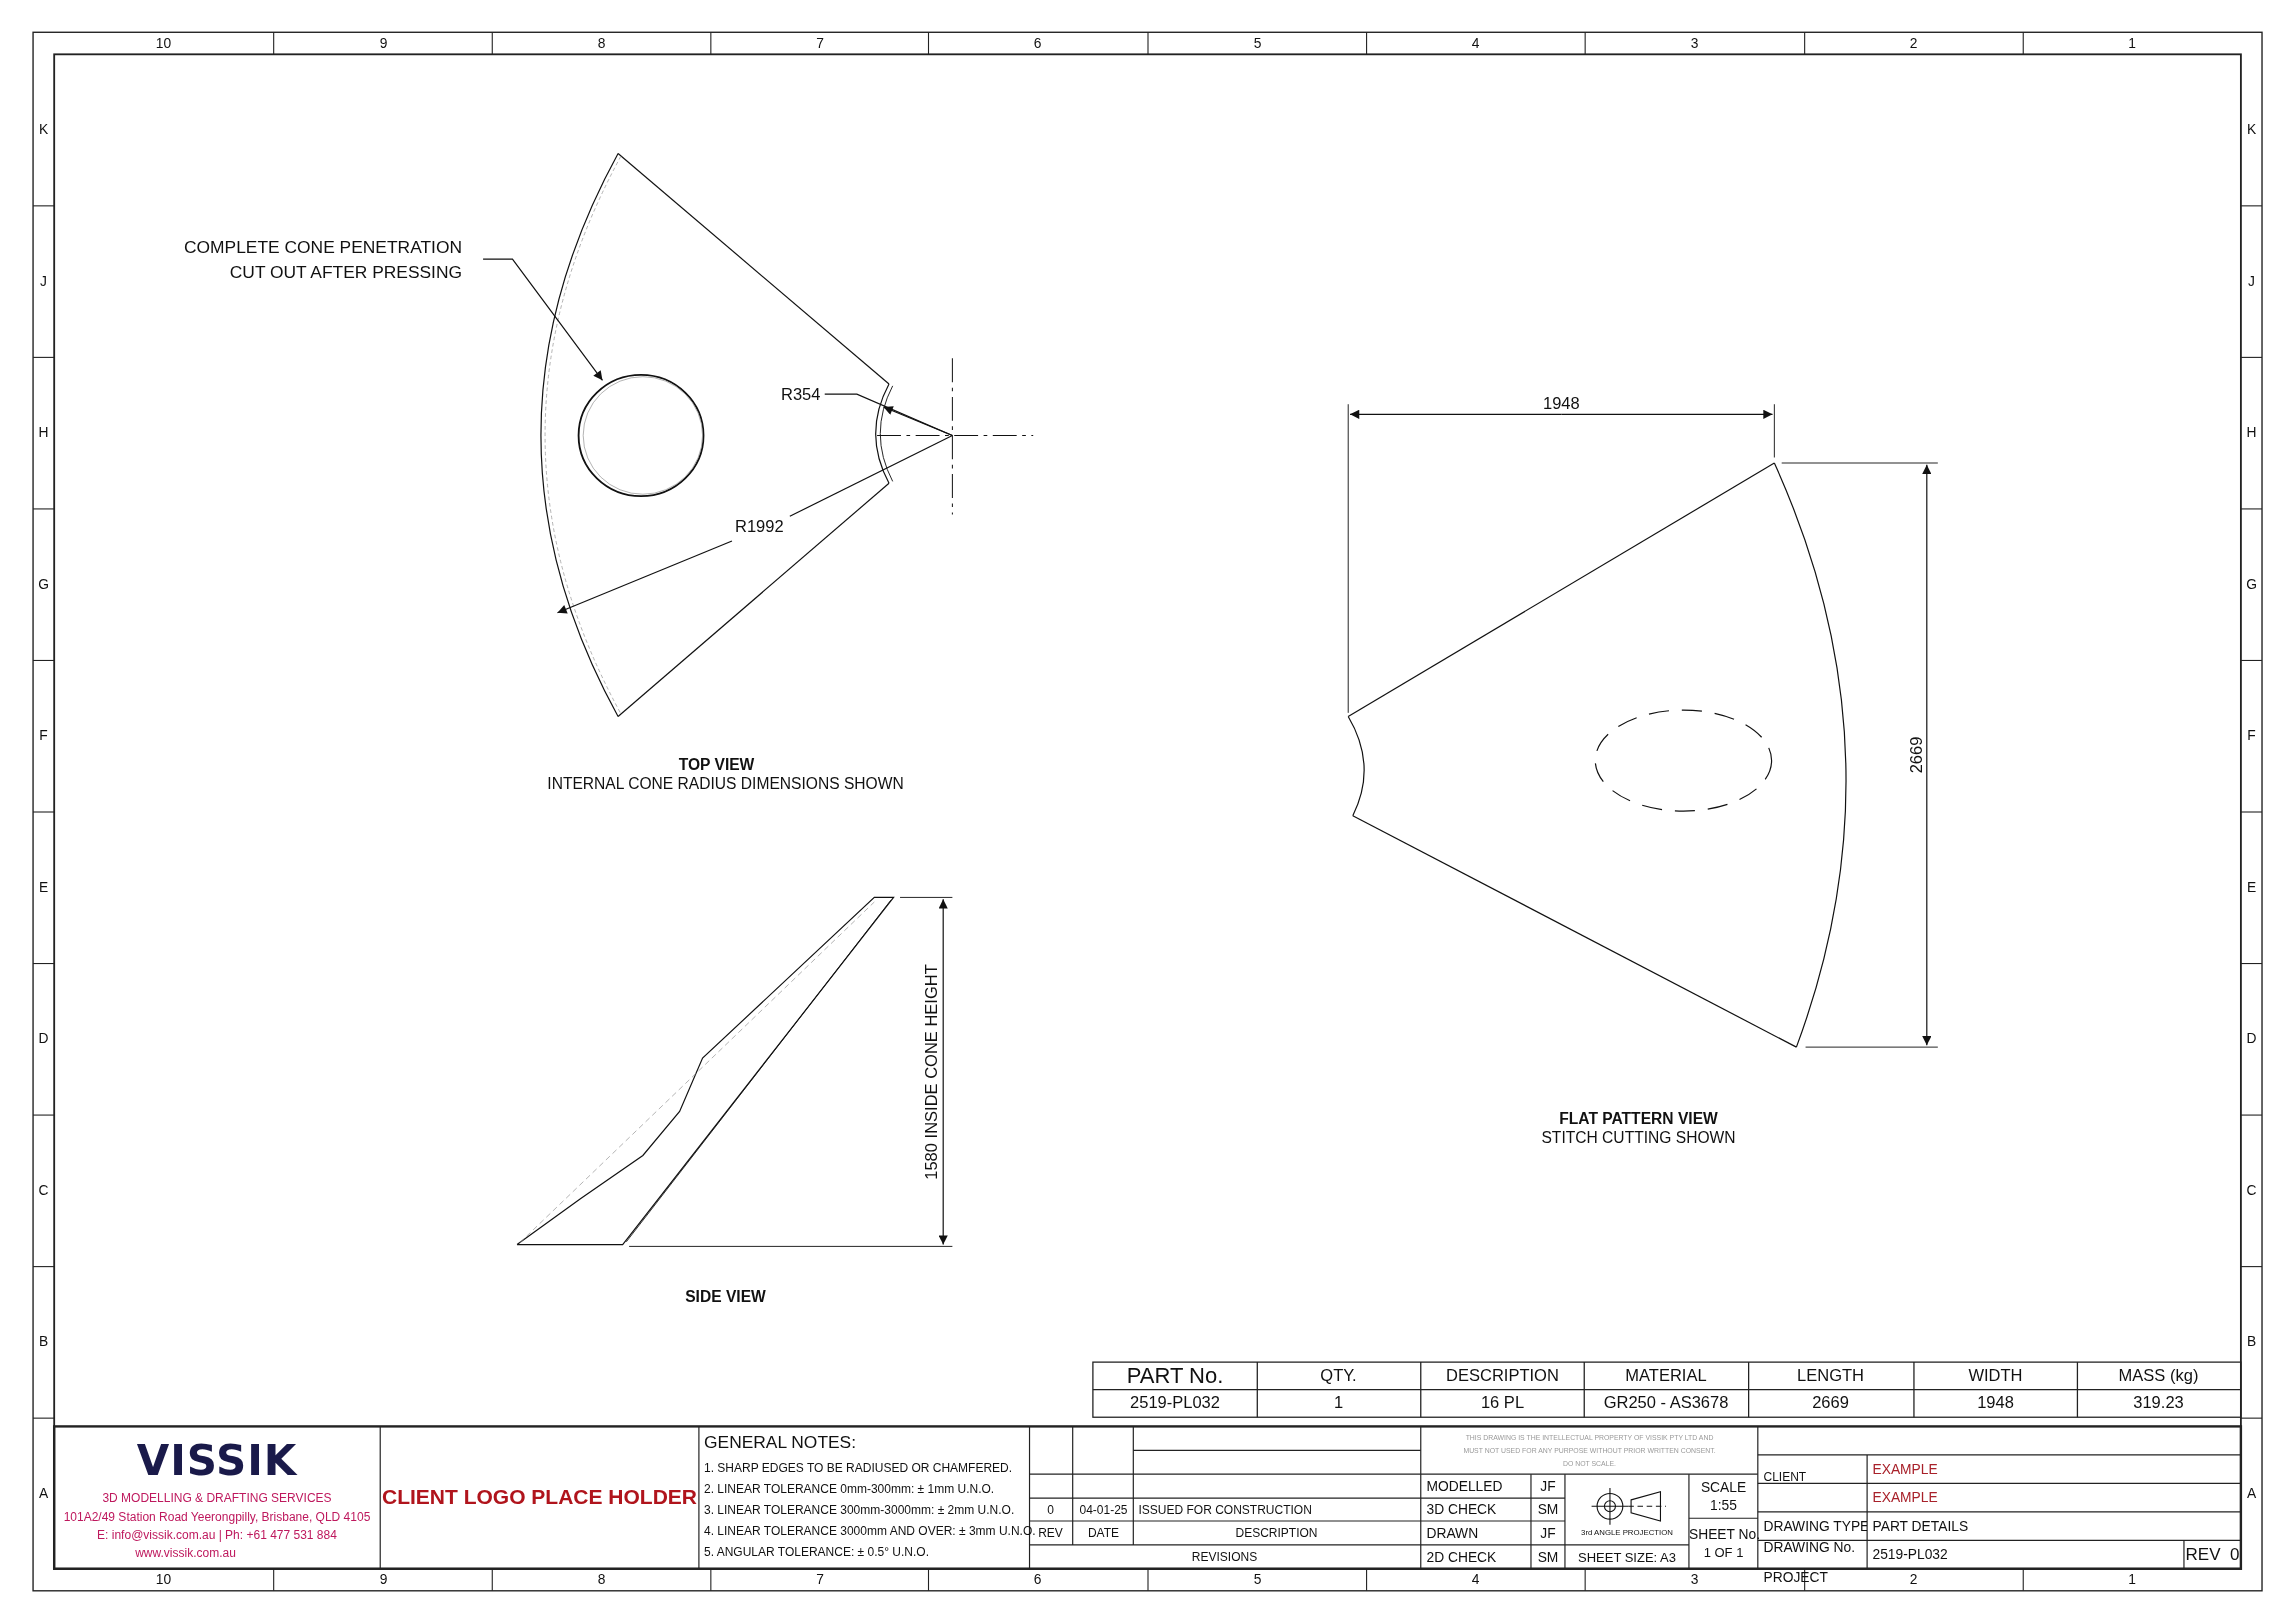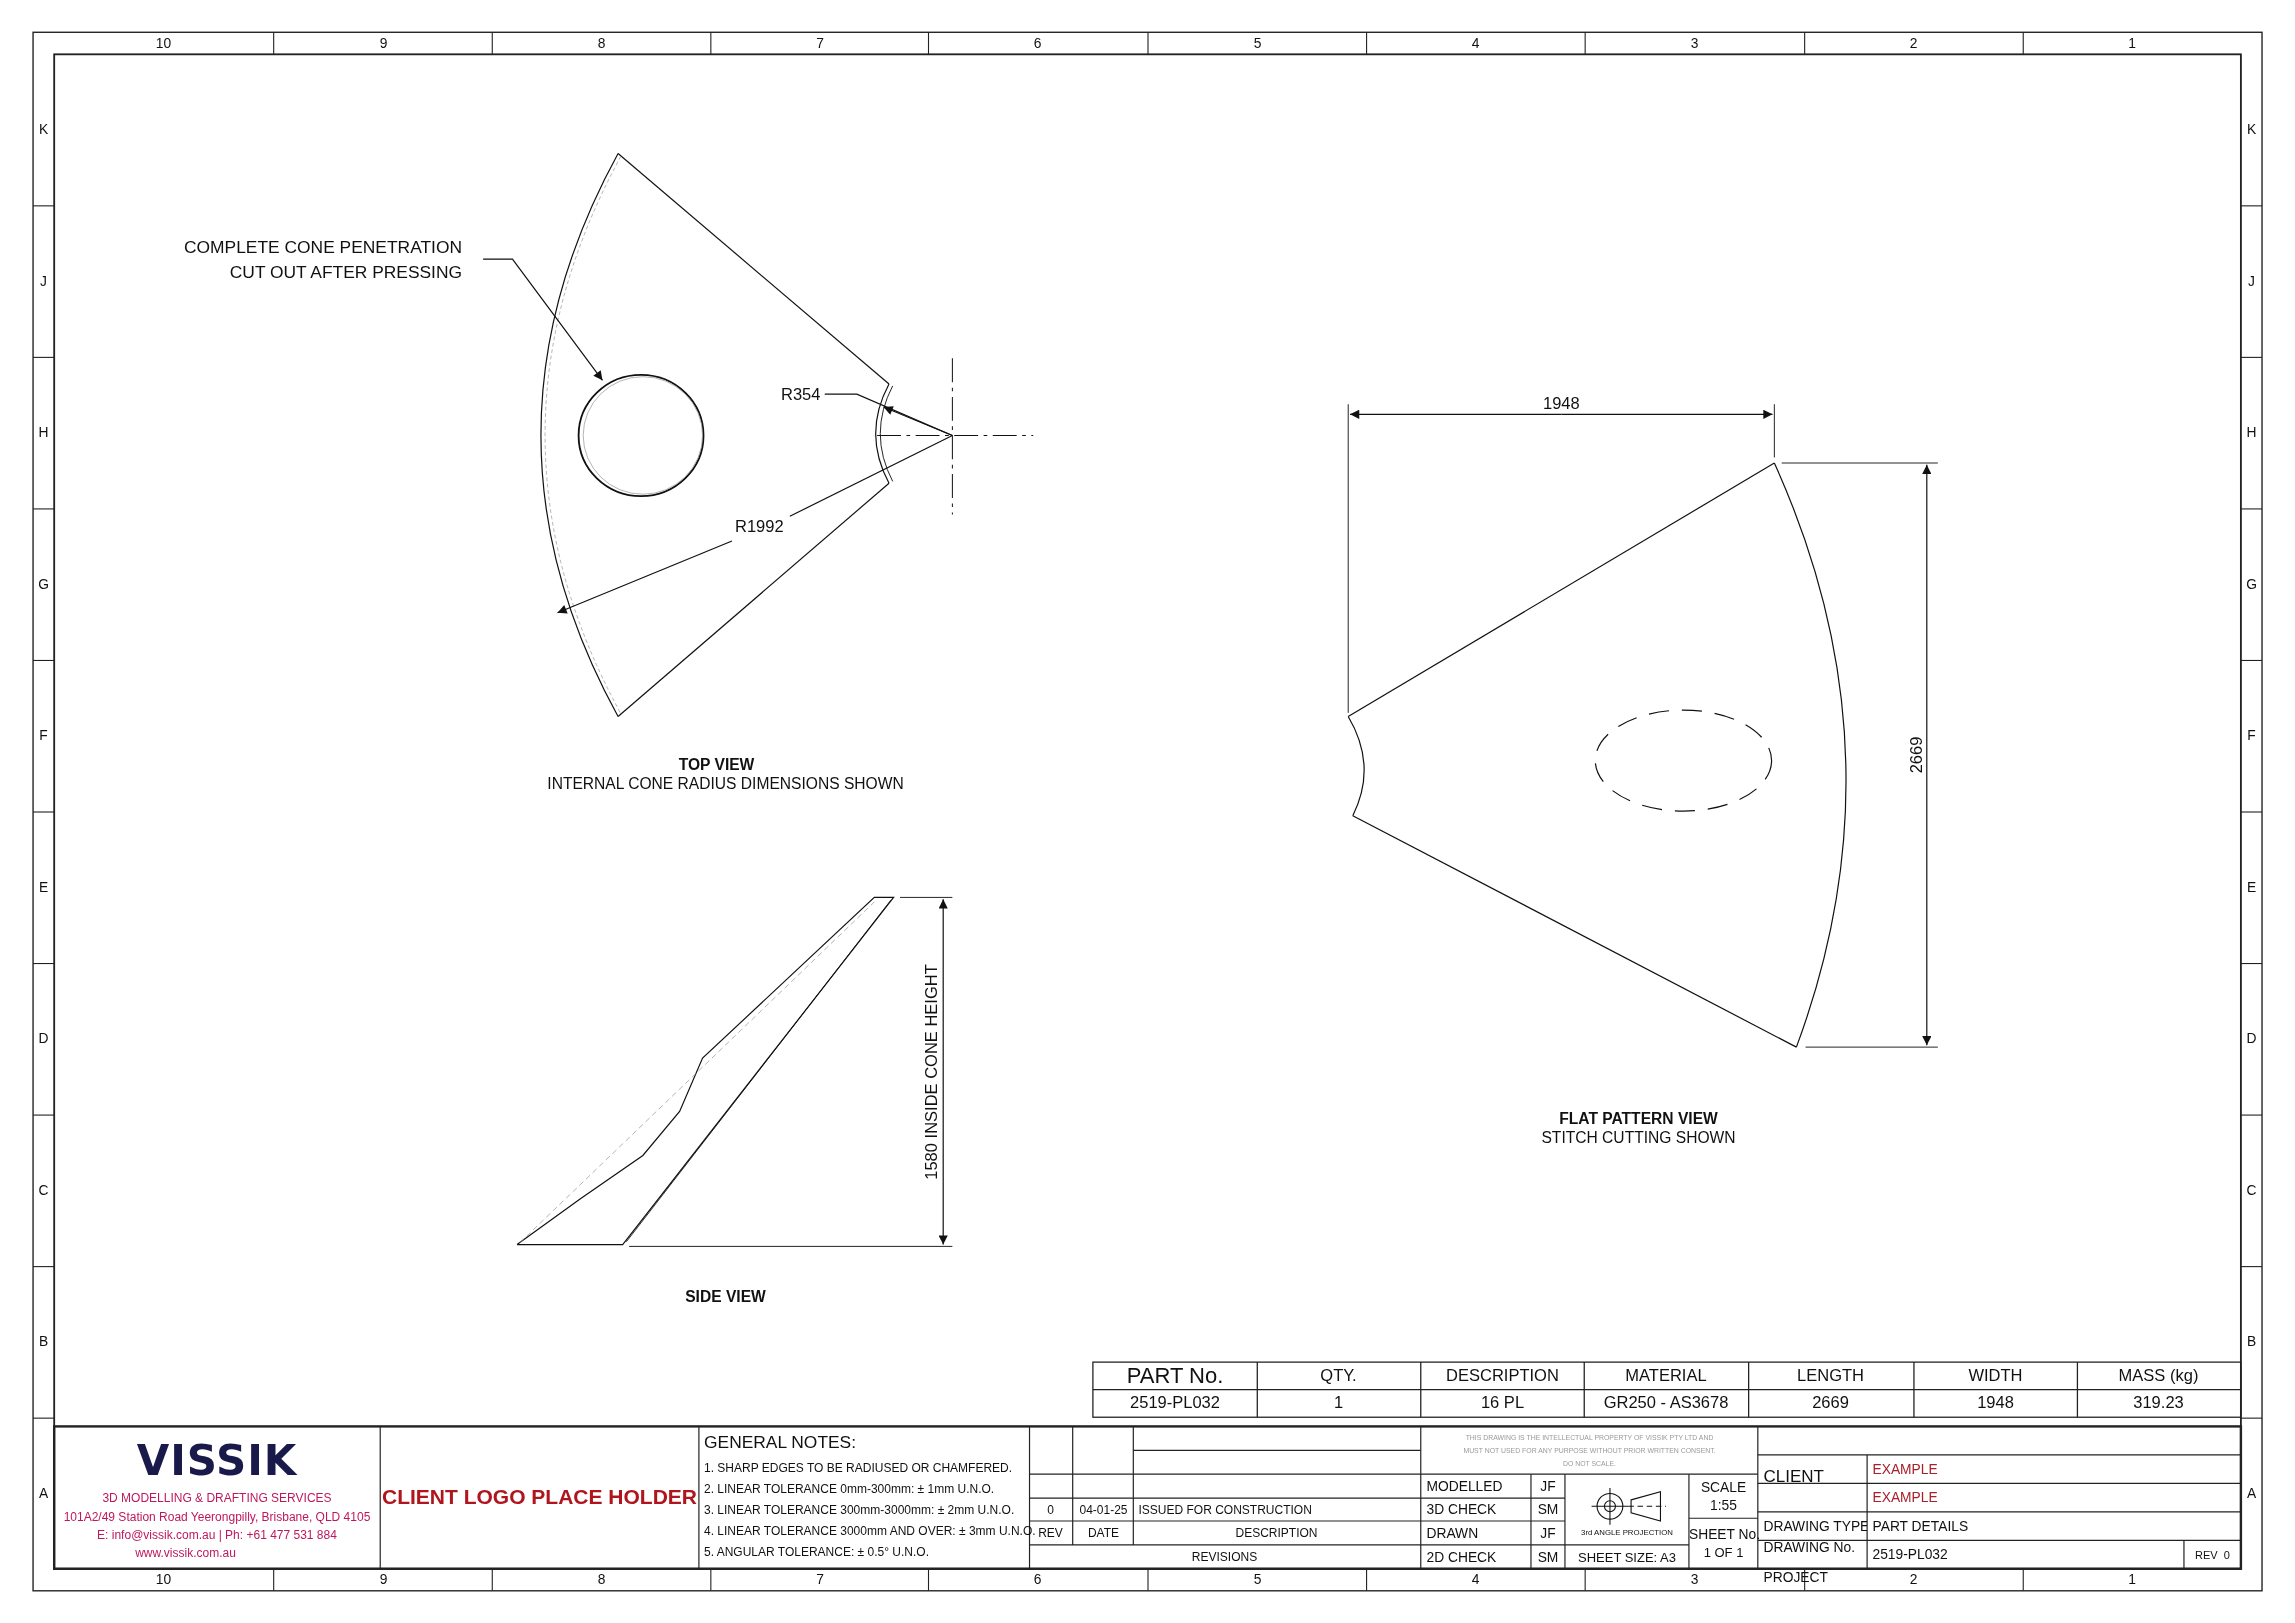--- a/index.html
+++ b/index.html
@@ -328,23 +328,23 @@
 <div class="cell center" style="left:1565px;top:1545px;width:124px;height:24px;font-size:13px">SHEET SIZE: A3</div>
 
 <div>
   <div class="txt" style="left:1689px;width:69px;top:1481px;text-align:center;font-size:13.8px">SCALE</div>
   <div class="txt" style="left:1689px;width:69px;top:1499px;text-align:center;font-size:13.8px">1:55</div>
   <div class="txt" style="left:1689px;width:69px;top:1528px;text-align:center;font-size:13.8px">SHEET No.</div>
   <div class="txt" style="left:1689px;width:69px;top:1546px;text-align:center;font-size:13px">1 OF 1</div>
 </div>
 
 <div>
-  <div class="cell left" style="left:1758px;top:1455px;width:109px;height:44px;font-size:17px">CLIENT</div>
+  <div class="cell left" style="left:1758px;top:1455px;width:109px;height:44px;font-size:12px">CLIENT</div>
   <div class="cell left red" style="left:1867px;top:1455px;width:374px;height:28.5px;font-size:13.8px">EXAMPLE</div>
   <div class="cell left" style="left:1758px;top:1562px;width:109px;height:30px;font-size:13.8px">PROJECT</div>
   <div class="cell left red" style="left:1867px;top:1483px;width:374px;height:28.5px;font-size:13.8px">EXAMPLE</div>
   <div class="cell left" style="left:1758px;top:1512px;width:109px;height:28.5px;font-size:13.8px">DRAWING TYPE</div>
   <div class="cell left" style="left:1867px;top:1512px;width:408px;height:28.5px;font-size:13.8px">PART DETAILS</div>
   <div class="cell left" style="left:1758px;top:1540px;width:109px;height:15px;font-size:13.8px">DRAWING No.</div>
   <div class="cell left" style="left:1867px;top:1540px;width:317px;height:28.5px;font-size:13.8px">2519-PL032</div>
-  <div class="cell center" style="left:2184px;top:1540px;width:57px;height:29px;font-size:11px;white-space:pre">REV  0</div>
+  <div class="cell center" style="left:2184px;top:1540px;width:57px;height:29px;font-size:17px;white-space:pre">REV  0</div>
 </div>
 
 
 </body></html>

